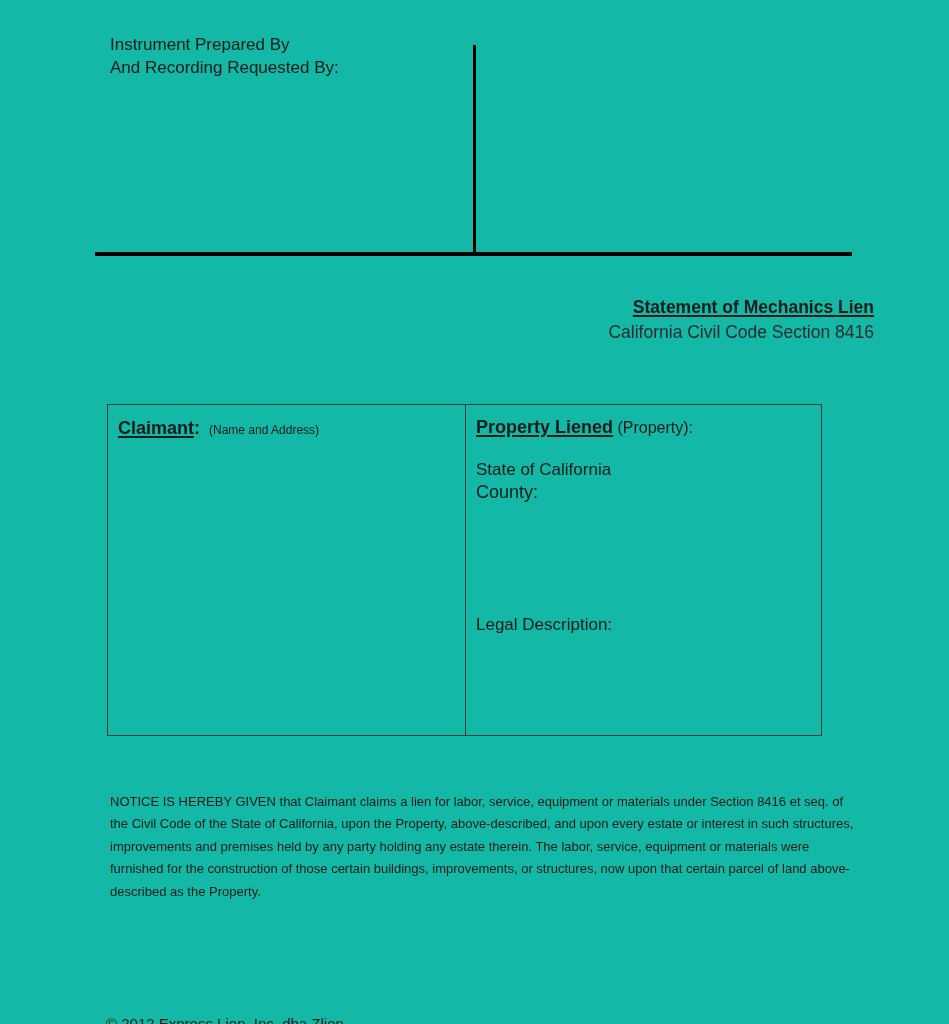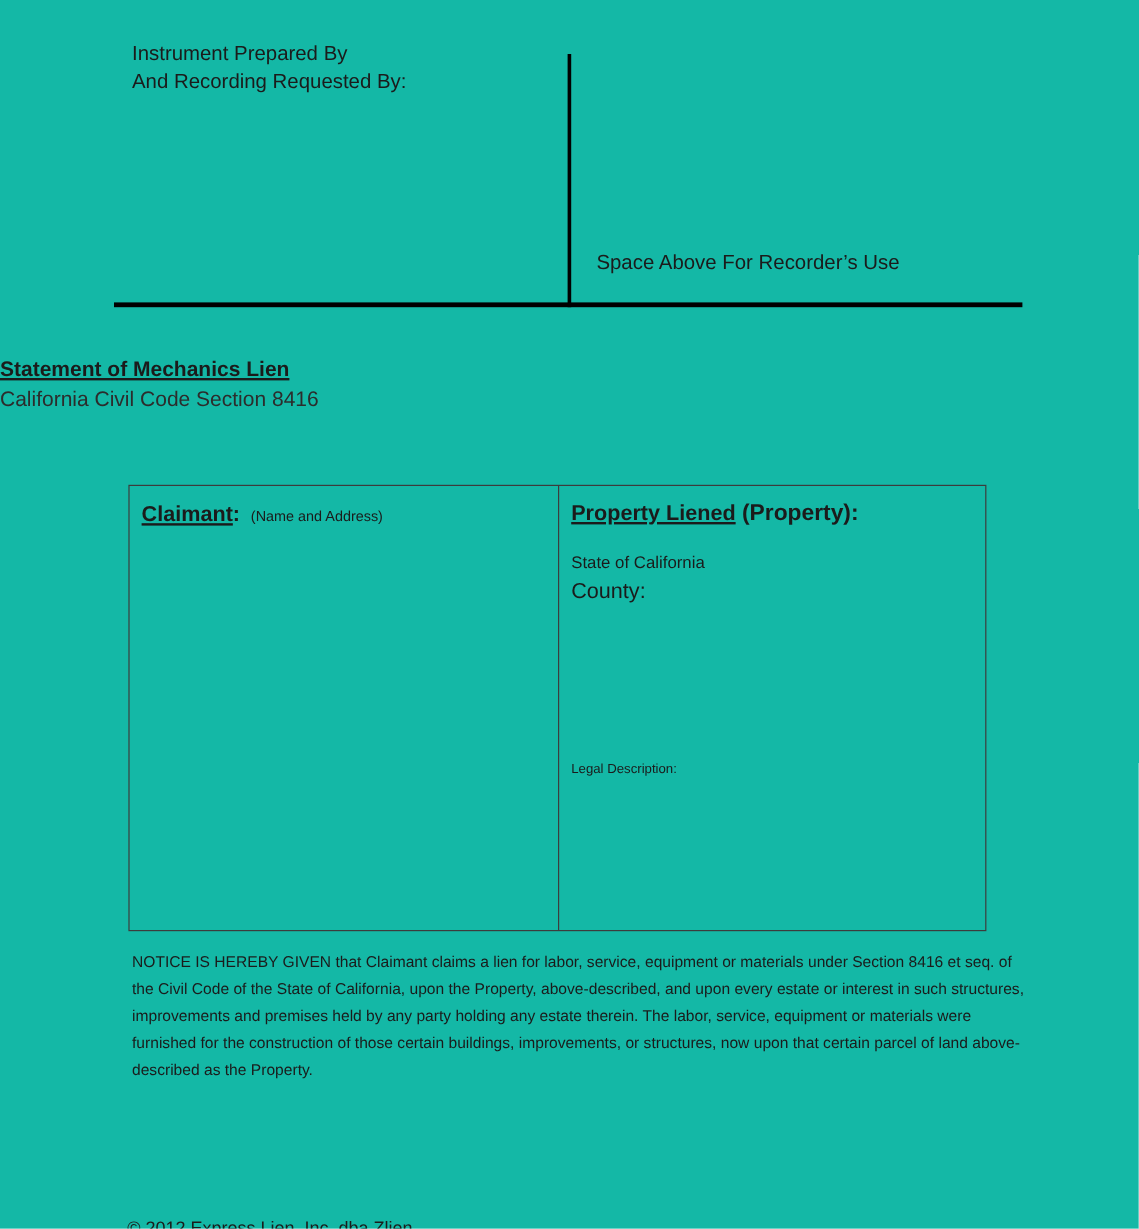--- a/index.html
+++ b/index.html
@@ -43,21 +43,21 @@
     width: 757px;
     height: 4px;
     background: #000000;
   }
 
   
   .title-block {
     left: 0;
     top: 297px;
     width: 874px;
-    text-align: left;
+    text-align: right;
   }
   .doc-title {
     margin: 0;
     font-size: 17.5px;
     font-weight: bold;
     text-decoration: underline;
     text-decoration-thickness: 2px;
     text-underline-offset: 2px;
     display: inline-block;
   }
@@ -65,21 +65,21 @@
     margin-top: 4px;
     font-size: 17.5px;
     color: #2c2c2c;
   }
 
   
   .parties-table {
     left: 107px;
     top: 404px;
     width: 715px;
-    height: 372px;
+    height: 332px;
     border: 1.5px solid #3c3c3c;
     display: flex;
     box-sizing: border-box;
   }
   .cell {
     position: relative;
     box-sizing: border-box;
   }
   .cell-left {
     width: 358px;
@@ -95,30 +95,30 @@
     text-decoration: underline;
     text-decoration-thickness: 2px;
     text-underline-offset: 2px;
   }
   .hint {
     font-size: 12px;
     font-weight: normal;
     margin-left: 9px;
   }
   .plain-suffix {
-    font-size: 19px;
-    font-weight: bold;
+    font-size: 16px;
+    font-weight: normal;
     text-align: center;
   }
   .claimant-row   { left: 10px; top: 13px;  }
   .owner-row      { left: 10px; top: 190px; }
   .liened-row     { left: 10px; top: 12px;  }
-  .state-line     { left: 10px; top: 55px;  font-size: 14px; }
+  .state-line     { left: 10px; top: 55px;  font-size: 17px; }
   .county-line    { left: 10px; top: 77px;  font-size: 18px; }
-  .legal-row      { left: 10px; top: 210px; font-size: 11px; margin-top: 20px; }
+  .legal-row      { left: 10px; top: 210px; font-size: 17px; }
 
   
   .notice {
     left: 106px;
     top: 787px;
     width: 750px;
     font-size: 13px;
     line-height: 22.4px;
     margin: 4px;
   }
@@ -135,21 +135,20 @@
 
 <div class="page">
 
   <div class="abs prepared-by">
     <div>Instrument Prepared By</div>
     <div>And Recording Requested By:</div>
   </div>
 
   <div class="abs vrule"></div>
 
-  <div class="abs space-above">Space Above For Recorder’s Use</div>
 
   <div class="abs hrule"></div>
 
   <div class="abs title-block">
     <h1 class="doc-title">Statement of Mechanics Lien</h1>
     <div class="doc-subtitle">California Civil Code Section 8416</div>
   </div>
 
   <div class="abs parties-table">
 

